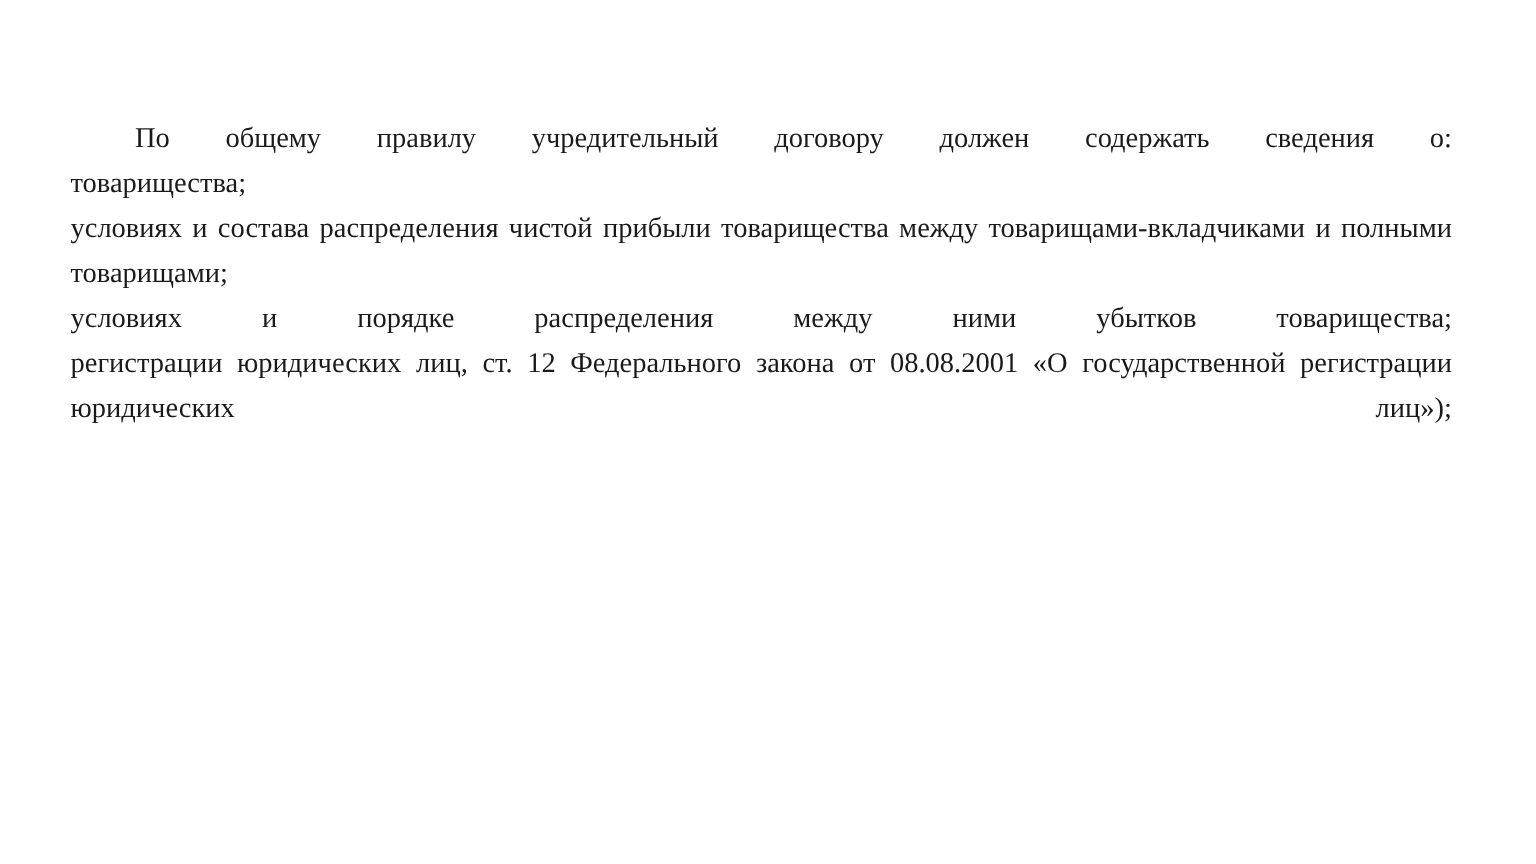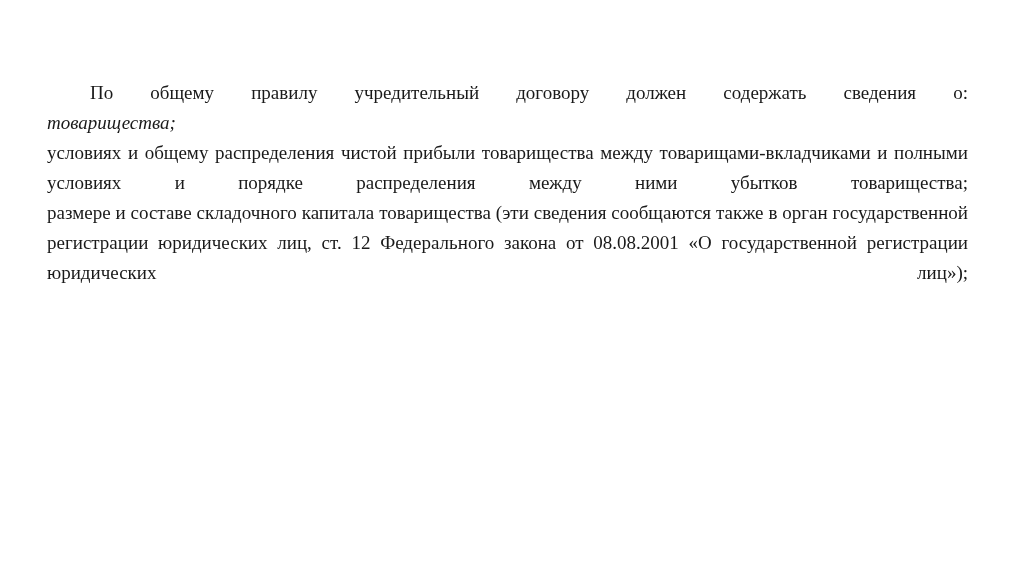--- a/index.html
+++ b/index.html
@@ -30,32 +30,31 @@
   }
   .line.full {
     text-align: justify;
     text-align-last: justify;
     -moz-text-align-last: justify;
     text-justify: inter-word;
   }
   .line.left {
     text-align: left;
     text-align-last: left;
-    font-style: italic;
   }
   .line.indent {
     text-indent: 43px;
   }
 </style>
 </head>
 <body>
 
 <div class="slide">
   <div class="textblock">
     <div class="line full indent">По общему правилу учредительный договору должен содержать сведения о:</div>
     <div class="line left">товарищества;</div>
-    <div class="line full">условиях и общему распределения чистой прибыли товарищества между товарищами-вкладчиками и полными</div>
+    <div class="line full">условиях и состава распределения чистой прибыли товарищества между товарищами-вкладчиками и полными</div>
+    <div class="line left">товарищами;</div>
     <div class="line full">условиях и порядке распределения между ними убытков товарищества;</div>
-    <div class="line full">размере и составе складочного капитала товарищества (эти сведения сообщаются также в орган государственной</div>
     <div class="line full">регистрации юридических лиц, ст. 12 Федерального закона от 08.08.2001 «О государственной регистрации</div>
     <div class="line full">юридических лиц»);</div>
   </div>
 </div>
 
 </body></html>

